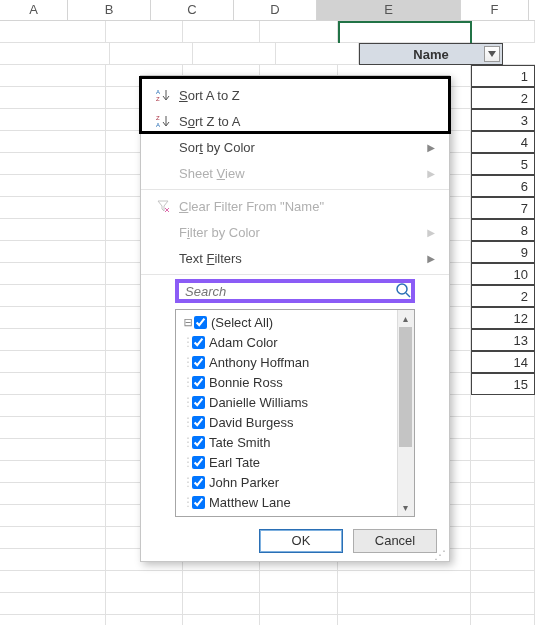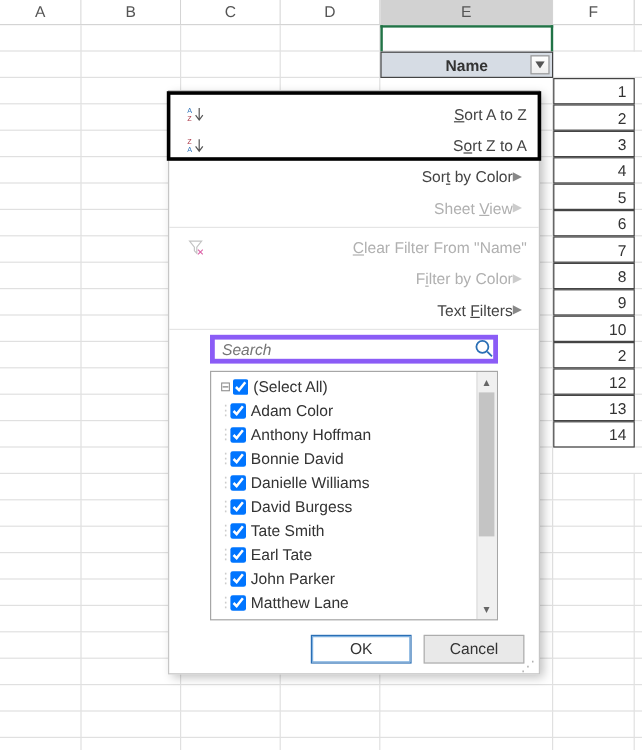--- a/index.html
+++ b/index.html
@@ -36,20 +36,21 @@
   .col-header.selected {
     background: #d2d2d2;
   }
   .cells {
     position: relative;
   }
   .row {
     display: flex;
     border-bottom: 1px solid #e0e0e0;
     height: 22px;
+    padding-left: 42px;
   }
   .cell {
     border-right: 1px solid #e0e0e0;
     height: 22px;
     line-height: 22px;
     padding: 0 4px;
     font-size: 13px;
     color: #444;
   }
   
@@ -121,21 +122,20 @@
   }
   .menu-item .mi-icon{
     width: 24px;
     display:flex;
     align-items:center;
     justify-content:center;
   }
   .menu-item .mi-label{
     flex: 1;
     padding-left: 4px;
-    text-align: right;
   }
   .menu-item.disabled { color: #b0b0b0; }
   .menu-item .arrow {
     color: #888;
     font-size: 10px;
     padding-right: 4px;
   }
   .menu-item.disabled .arrow { color: #ccc; }
   .menu-sep {
     height: 1px;
@@ -409,20 +409,21 @@
           <div class="cell cD"></div>
           <div class="cell cE"></div>
           <div class="cell cF data-cell">14</div>
         </div>
         <div class="row">
           <div class="cell cA"></div>
           <div class="cell cB"></div>
           <div class="cell cC"></div>
           <div class="cell cD"></div>
           <div class="cell cE"></div>
+          <div class="cell cF data-cell">15</div>
         </div>
       </div>
 
     <div id="empty-rows">
         <div class="row">
           <div class="cell cA"></div>
           <div class="cell cB"></div>
           <div class="cell cC"></div>
           <div class="cell cD"></div>
           <div class="cell cE"></div>
@@ -591,21 +592,21 @@
           <span>Adam Color</span>
         </div>
         <div class="check-row">
           <span class="tree-vline">⋮</span>
           <input type="checkbox" class="chk" checked="" style="">
           <span>Anthony Hoffman</span>
         </div>
         <div class="check-row">
           <span class="tree-vline">⋮</span>
           <input type="checkbox" class="chk" checked="" style="">
-          <span>Bonnie David</span>
+          <span>Bonnie Ross</span>
         </div>
         <div class="check-row">
           <span class="tree-vline">⋮</span>
           <input type="checkbox" class="chk" checked="" style="">
           <span>Danielle Williams</span>
         </div>
         <div class="check-row">
           <span class="tree-vline">⋮</span>
           <input type="checkbox" class="chk" checked="" style="">
           <span>David Burgess</span>

